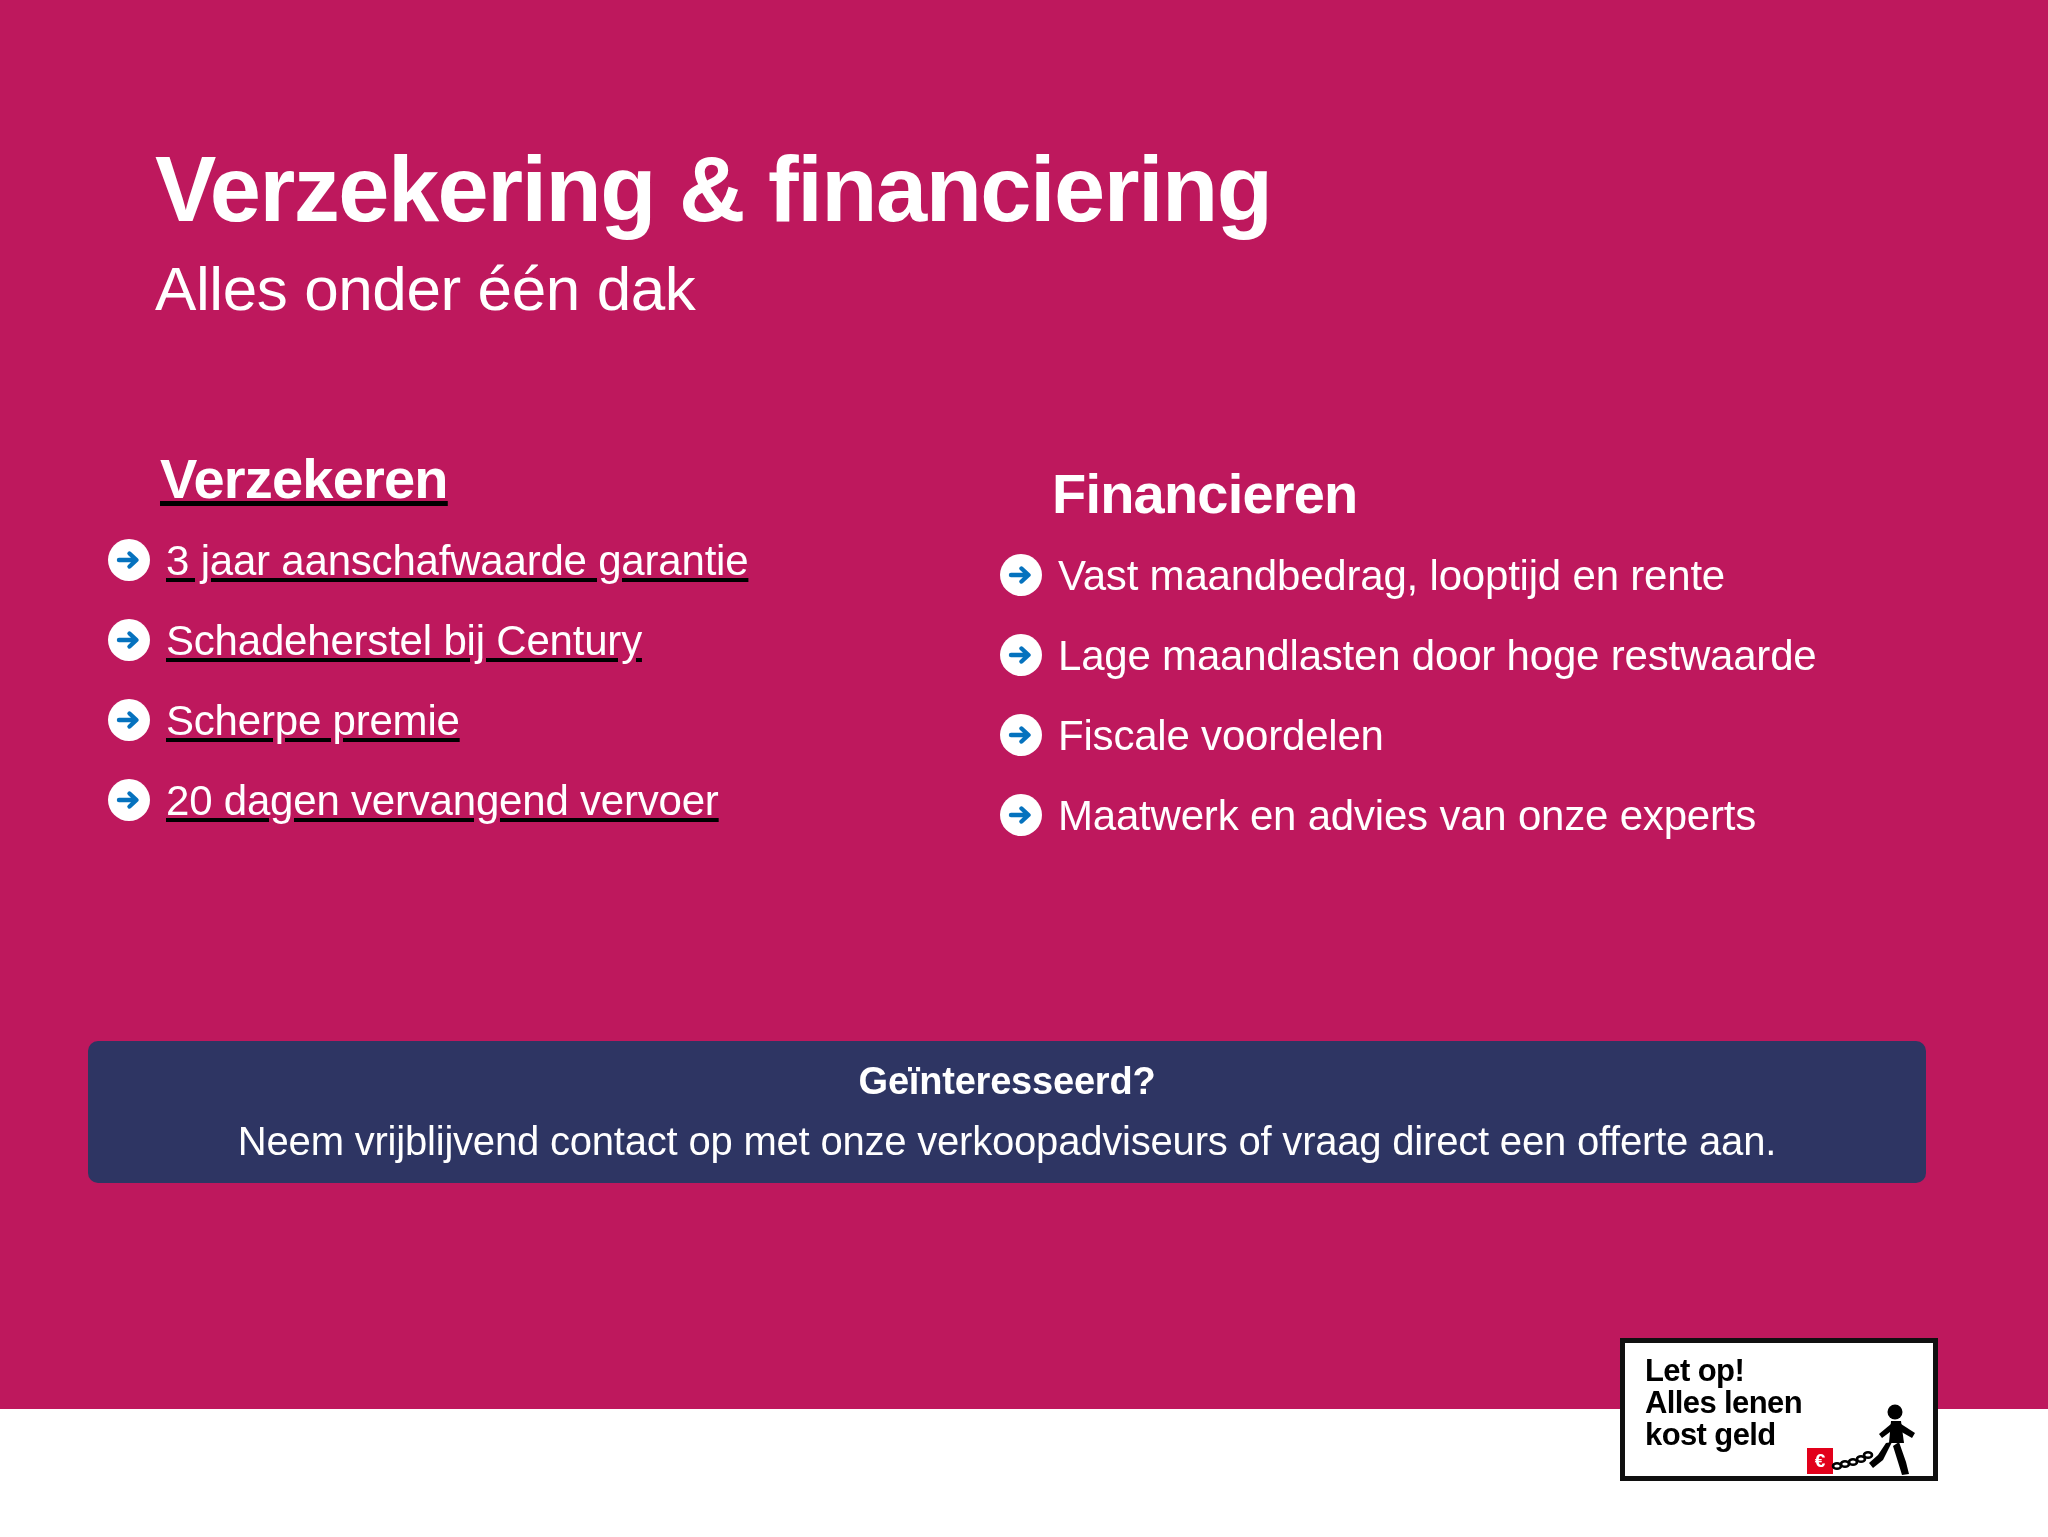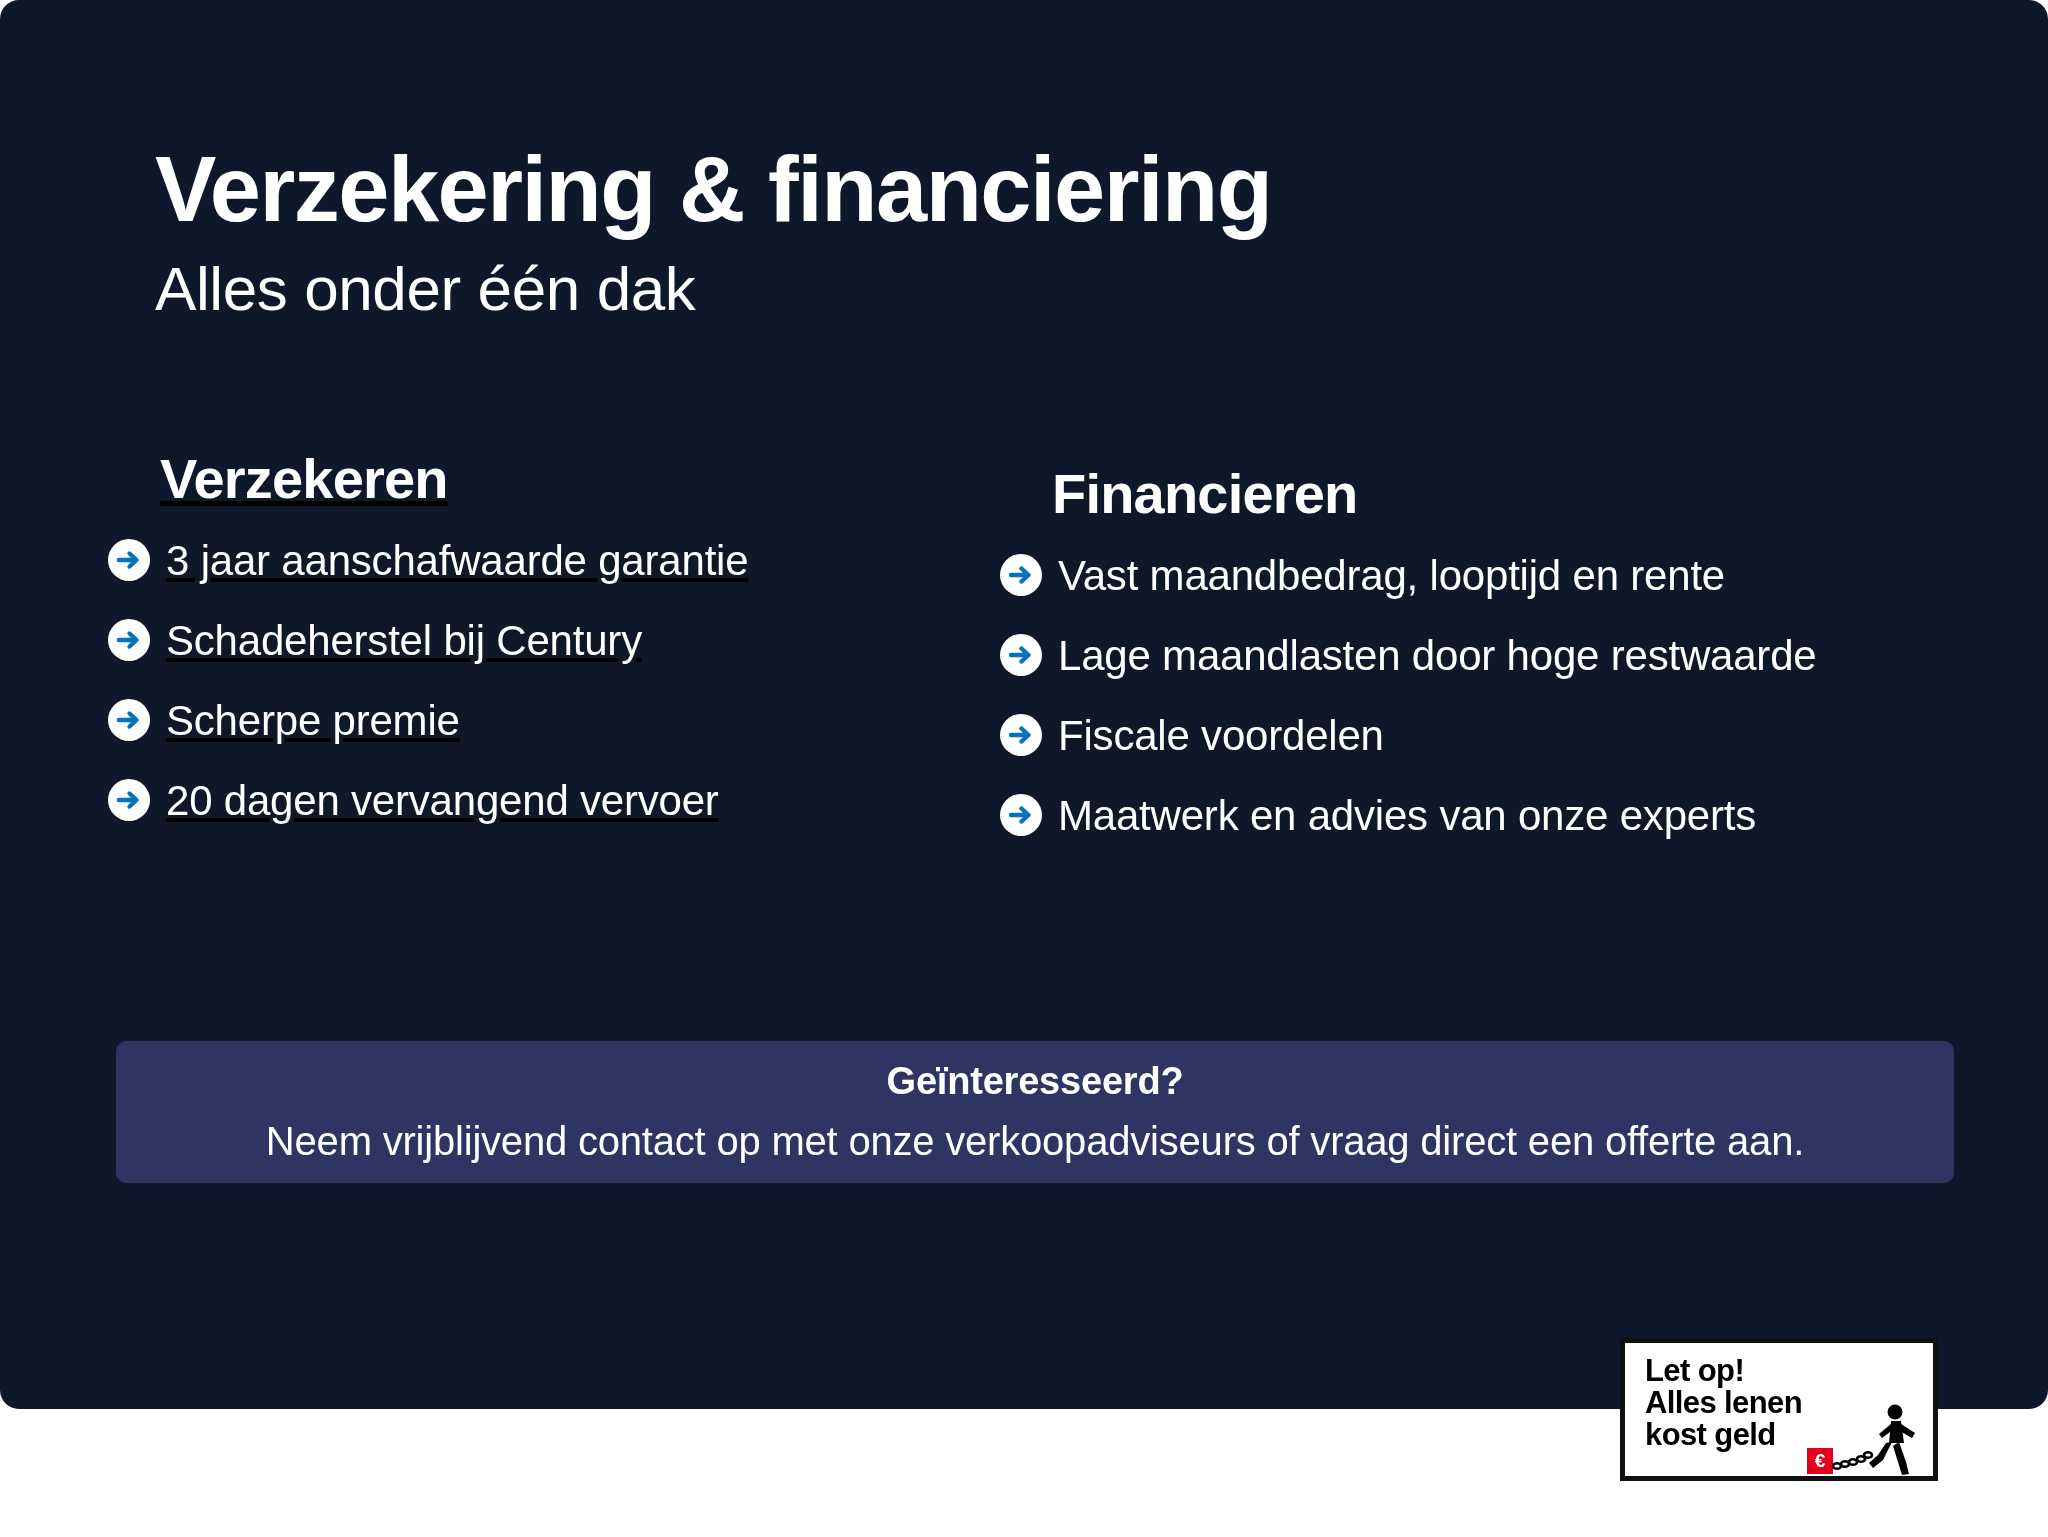--- a/index.html
+++ b/index.html
@@ -12,23 +12,22 @@
     height: 1537px;
     overflow: hidden;
     font-family: "Liberation Sans", "DejaVu Sans", sans-serif;
     -webkit-font-smoothing: antialiased;
   }
 
   .slide {
     position: relative;
     width: 2048px;
     height: 1409px;
-    background: #0f172a;
+    background: #be185d;
     box-sizing: border-box;
-    border-radius: 19px;
   }
 
   
   .header {
     position: absolute;
     left: 155px;
     top: 140px;
     width: 1700px;
   }
   .title {
@@ -113,21 +112,21 @@
     font-weight: 300;
     color: #FFFFFF;
     letter-spacing: -0.2px;
     line-height: 1.12;
     white-space: nowrap;
   }
 
   
   .cta-banner {
     position: absolute;
-    left: 116px;
+    left: 88px;
     top: 1041px;
     width: 1838px;
     height: 142px;
     background: #2E3563;
     border-radius: 10px;
     box-sizing: border-box;
     display: flex;
     flex-direction: column;
     align-items: center;
     justify-content: center;

